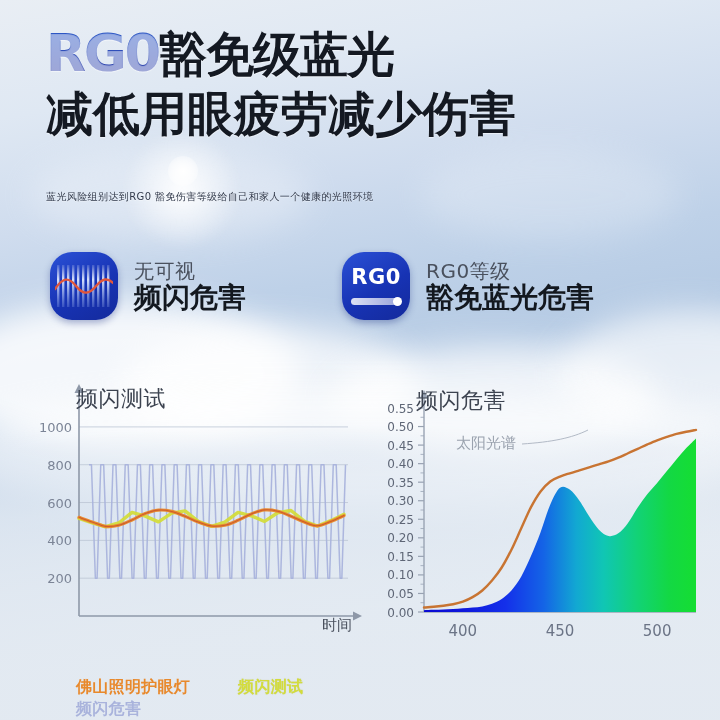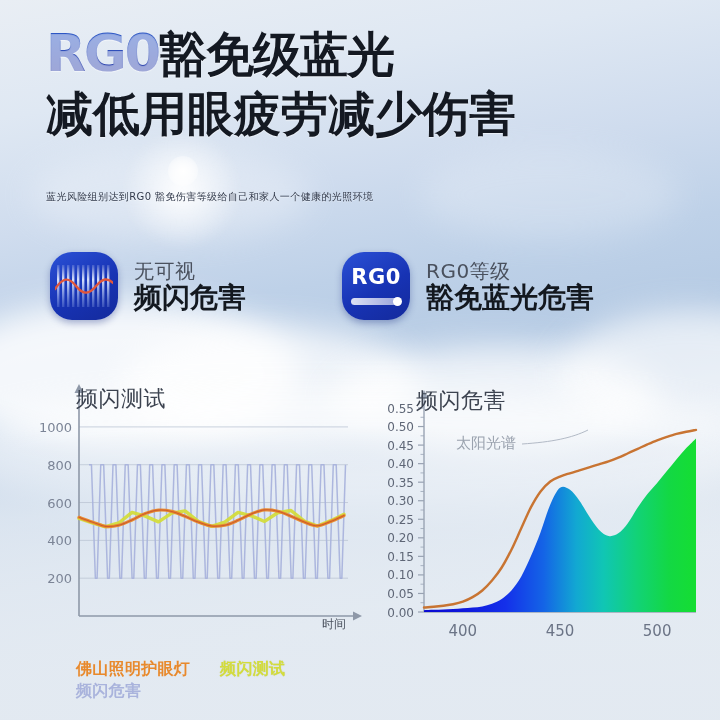--- a/index.html
+++ b/index.html
@@ -193,33 +193,33 @@
     font-size: 22px;
     color: #3c4350;
     letter-spacing: .5px;
     white-space: nowrap;
   }
   #flicker-title { left: 42px; top: 6px; }
   #blue-title    { left: 42px; top: 4px; }
 
   .axis-label {
     position: absolute;
-    font-size: 12px;
+    font-size: 15px;
     color: #4a515e;
     white-space: nowrap;
   }
   #time-label { left: 288px; top: 238px; }
 
   .legend {
     position: absolute;
     left: 76px; top: 658px;
     z-index: 7;
     line-height: 1.35;
   }
-  .legend-row1 { display: flex; gap: 30px; }
+  .legend-row1 { display: flex; gap: 48px; margin-top: 18px; }
   .lg {
     font-size: 16px;
     font-weight: 700;
     white-space: nowrap;
     letter-spacing: .3px;
   }
   .lg-device { color: #e8892c; }
   .lg-std    { color: #d3dc3c; text-shadow: 0 0 1px rgba(150,160,40,.35); }
   .lg-harm   { color: #a9b3dc; }
 </style>

